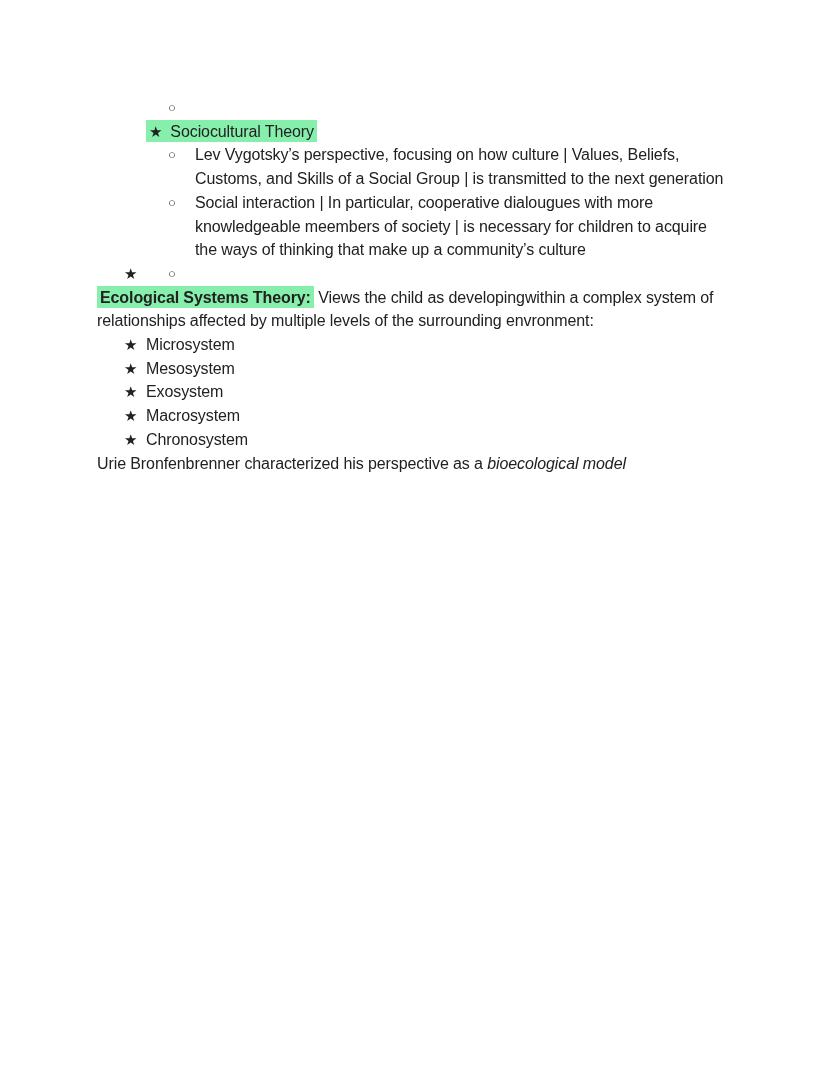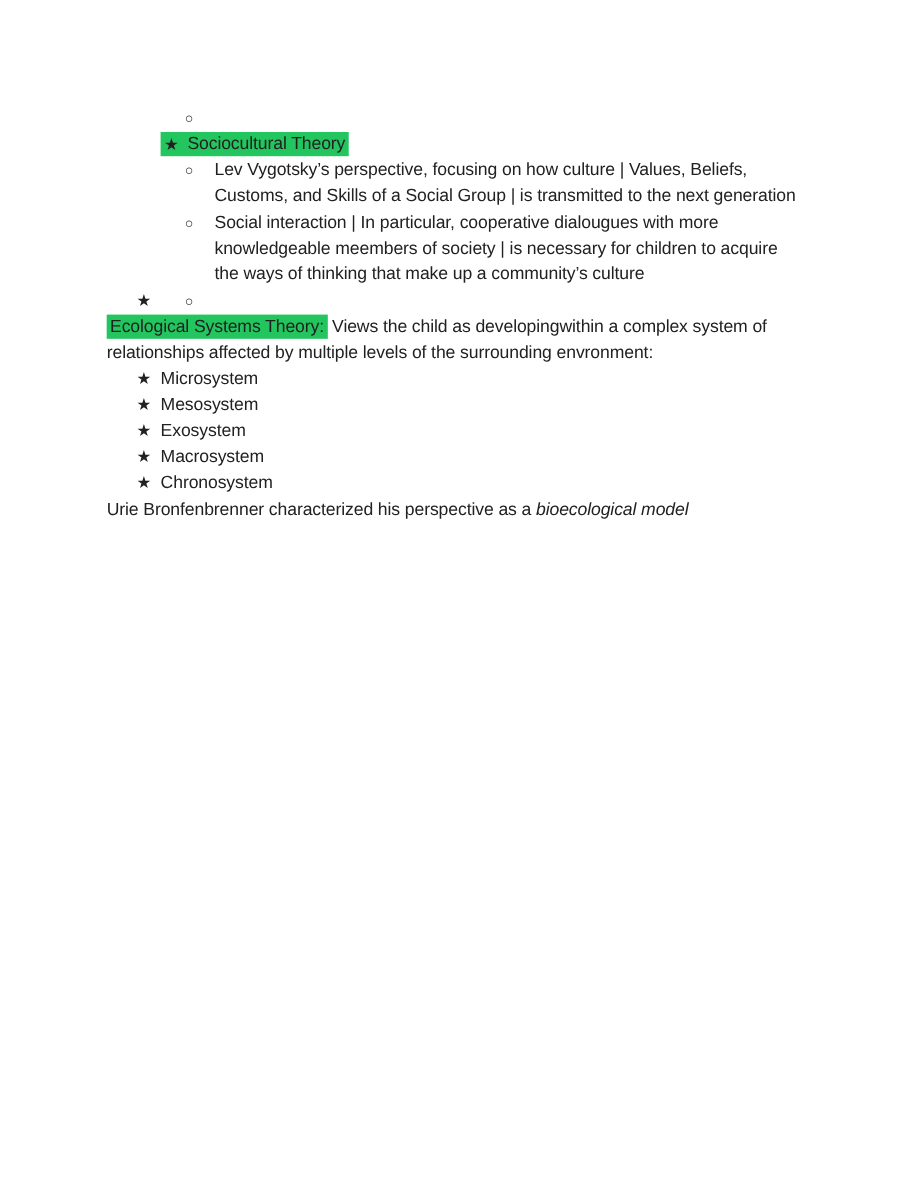--- a/index.html
+++ b/index.html
@@ -29,28 +29,28 @@
   .marker.star { font-size: 15px; }
   .marker.circle { font-size: 13px; }
   .heading {
     margin-top: 23.7px;
     font-size: 16px;
     font-weight: 700;
     text-decoration: underline;
   }
   .gap-top { margin-top: 23.7px; }
   .hl {
-    background: #22c55e;
+    background: #86efac;
     padding: 2.6px 3px;
   }
   .hl .star-inline {
     font-size: 15px;
     margin-right: 8px;
   }
-  .bold { font-weight: 400; }
+  .bold { font-weight: 700; }
   em { font-style: italic; }
 </style>
 </head>
 <body>
 
 <div class="page">
 
   <ul>
     <li class="li l2">
       <span class="marker circle">○</span>

